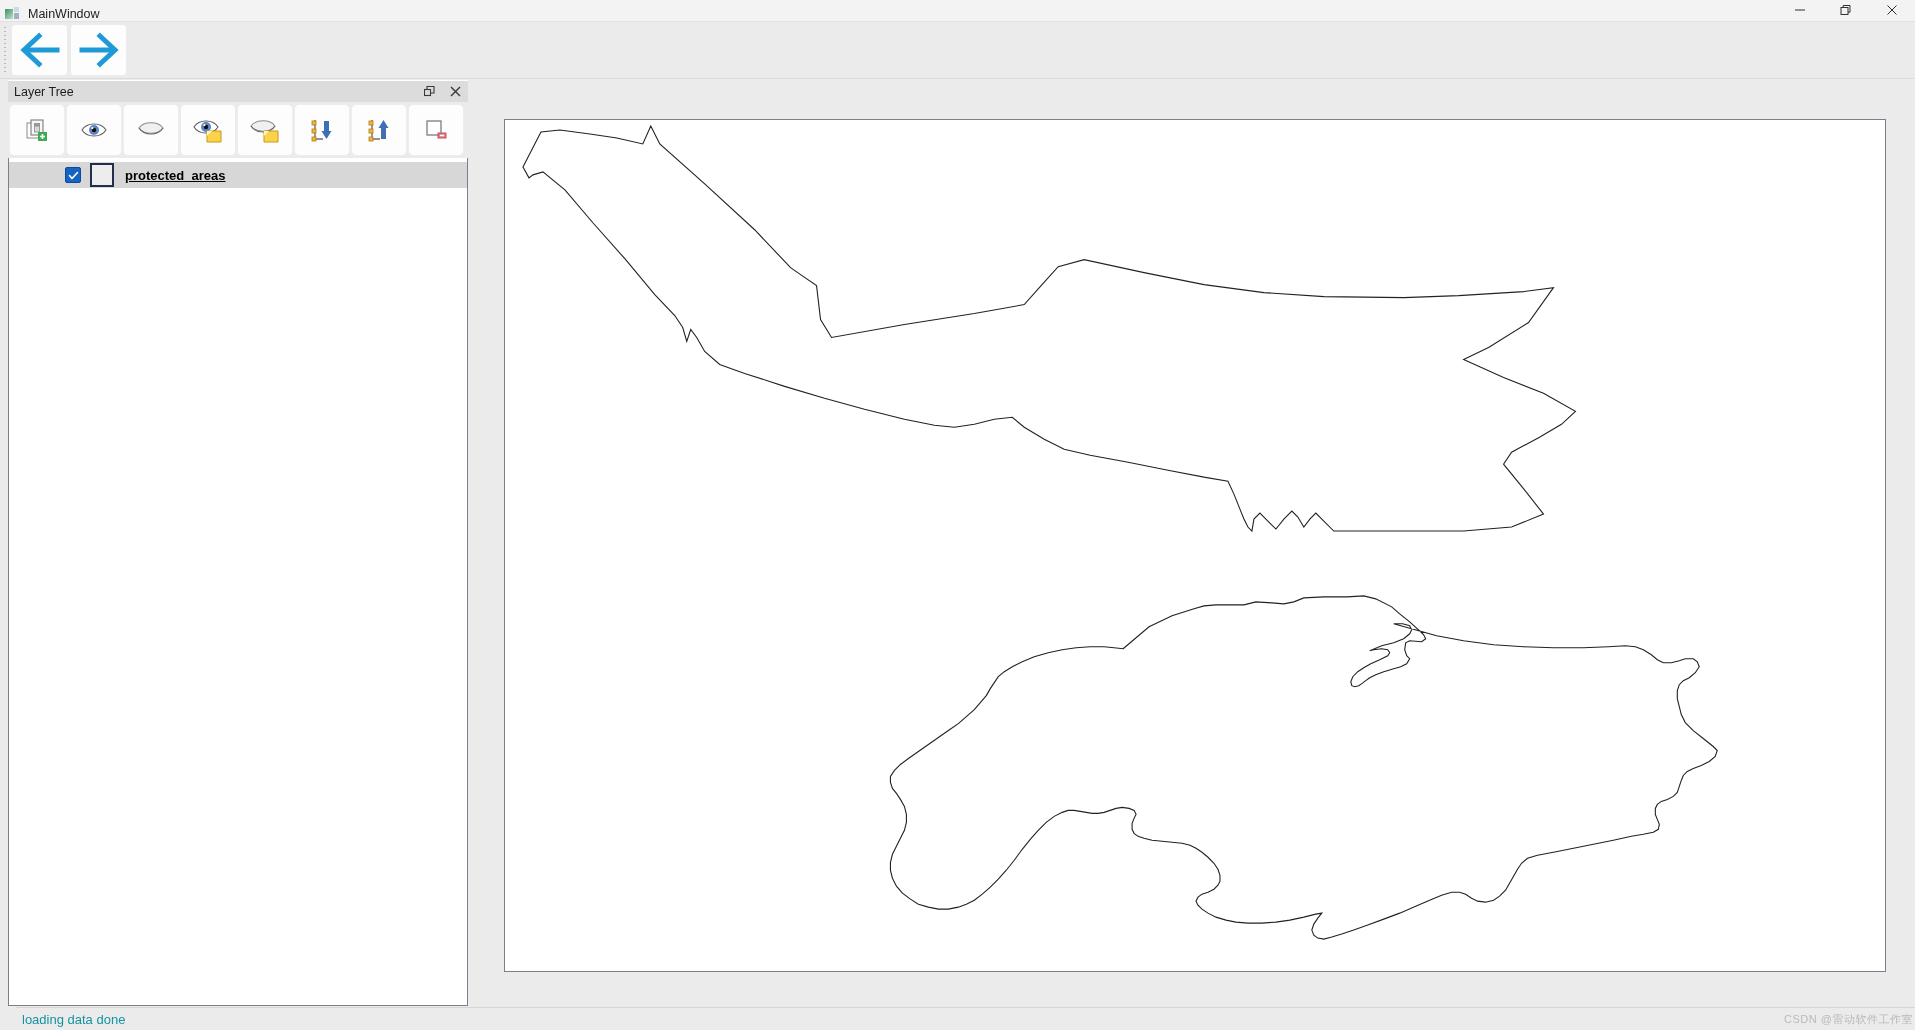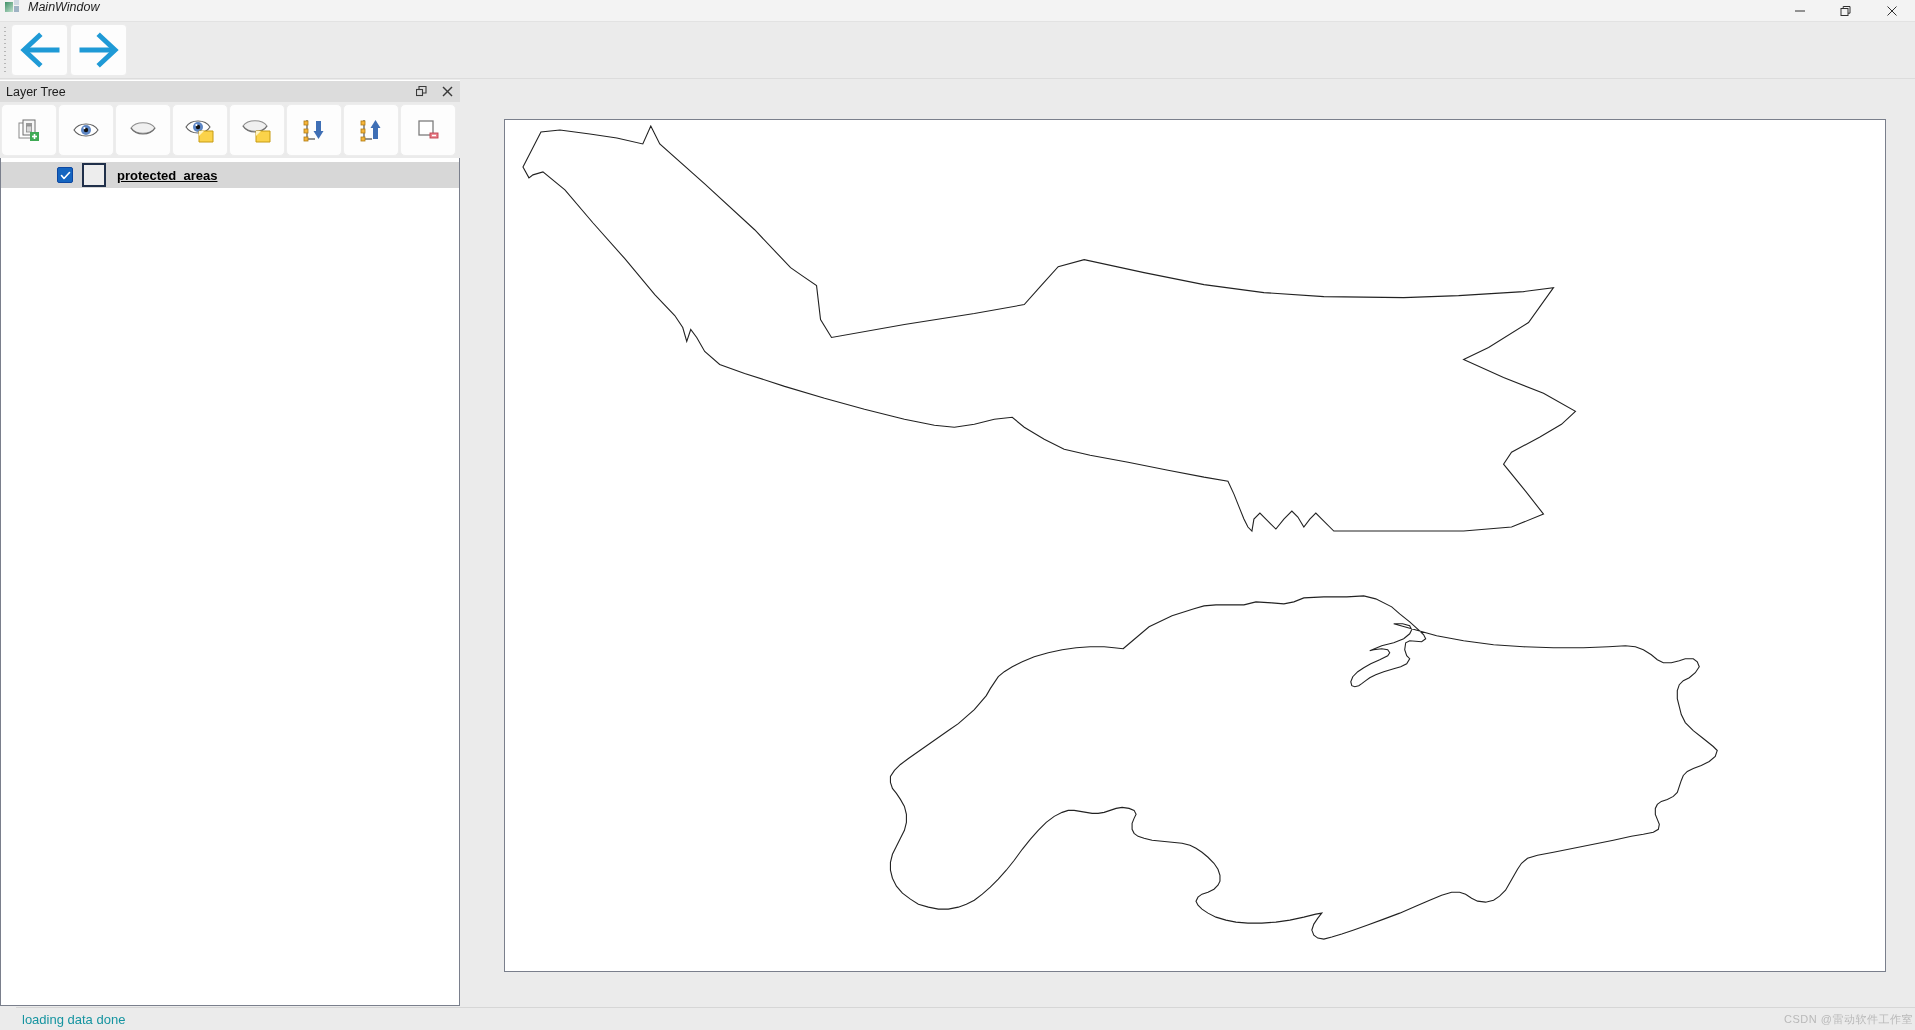--- a/index.html
+++ b/index.html
@@ -7,23 +7,22 @@
     width: 1915px; height: 1030px;
     font-family: "Liberation Sans", sans-serif;
     background: #ebebeb;
     overflow: hidden;
   }
 
   
   #titlebar {
     position: absolute; left: 0; top: 0; width: 1915px; height: 22px;
     background: #f3f3f3;
-    display: flex; align-items: flex-start;
+    display: flex; align-items: flex-end;
     border-bottom: 1px solid #e2e2e2;
-    font-style: italic;
   }
   #app-icon { width: 15px; height: 14px; margin-left: 5px; position: relative; }
   #app-icon .q1 { position:absolute; left:0; top:2px; width:8px; height:10px; background:linear-gradient(135deg,#3f8f66,#bfe0cd); }
   #app-icon .q2 { position:absolute; left:9px; top:0px; width:5px; height:5px; background:#cfd9e2; }
   #app-icon .q3 { position:absolute; left:9px; top:6px; width:5px; height:6px; background:#9fb3c4; }
   #win-title { margin-left: 8px; font-size: 12.5px; color: #1d1d1d; }
   #win-buttons { margin-left: auto; display: flex; height: 22px; }
   .winbtn {
     width: 46px; height: 22px;
     display: flex; align-items: center; justify-content: center;
@@ -48,21 +47,21 @@
   .navbtn {
     width: 57px; height: 52px; margin: 2px 0 2px 2px;
     background: #fdfdfd;
     border: 1px solid #ececec;
     border-radius: 4px;
     display: flex; align-items: center; justify-content: center;
   }
 
   
   #dock {
-    position: absolute; left: 0; top: 80px; width: 396px; height: 926px;
+    position: absolute; left: 8px; top: 80px; width: 396px; height: 926px;
     background: #a21caf;
   }
   #dock-title {
     position: relative; height: 22px; width: 460px;
     background: #dcdcdc;
     display: flex; align-items: center;
     border-top: 1px solid #ffffff;
   }
   #dock-title-label { font-size: 12.5px; color: #1d1d1d; margin-left: 6px; }
   #dock-title-btns { margin-left: auto; display: flex; align-items: center; margin-right: 6px; gap: 12px; }

